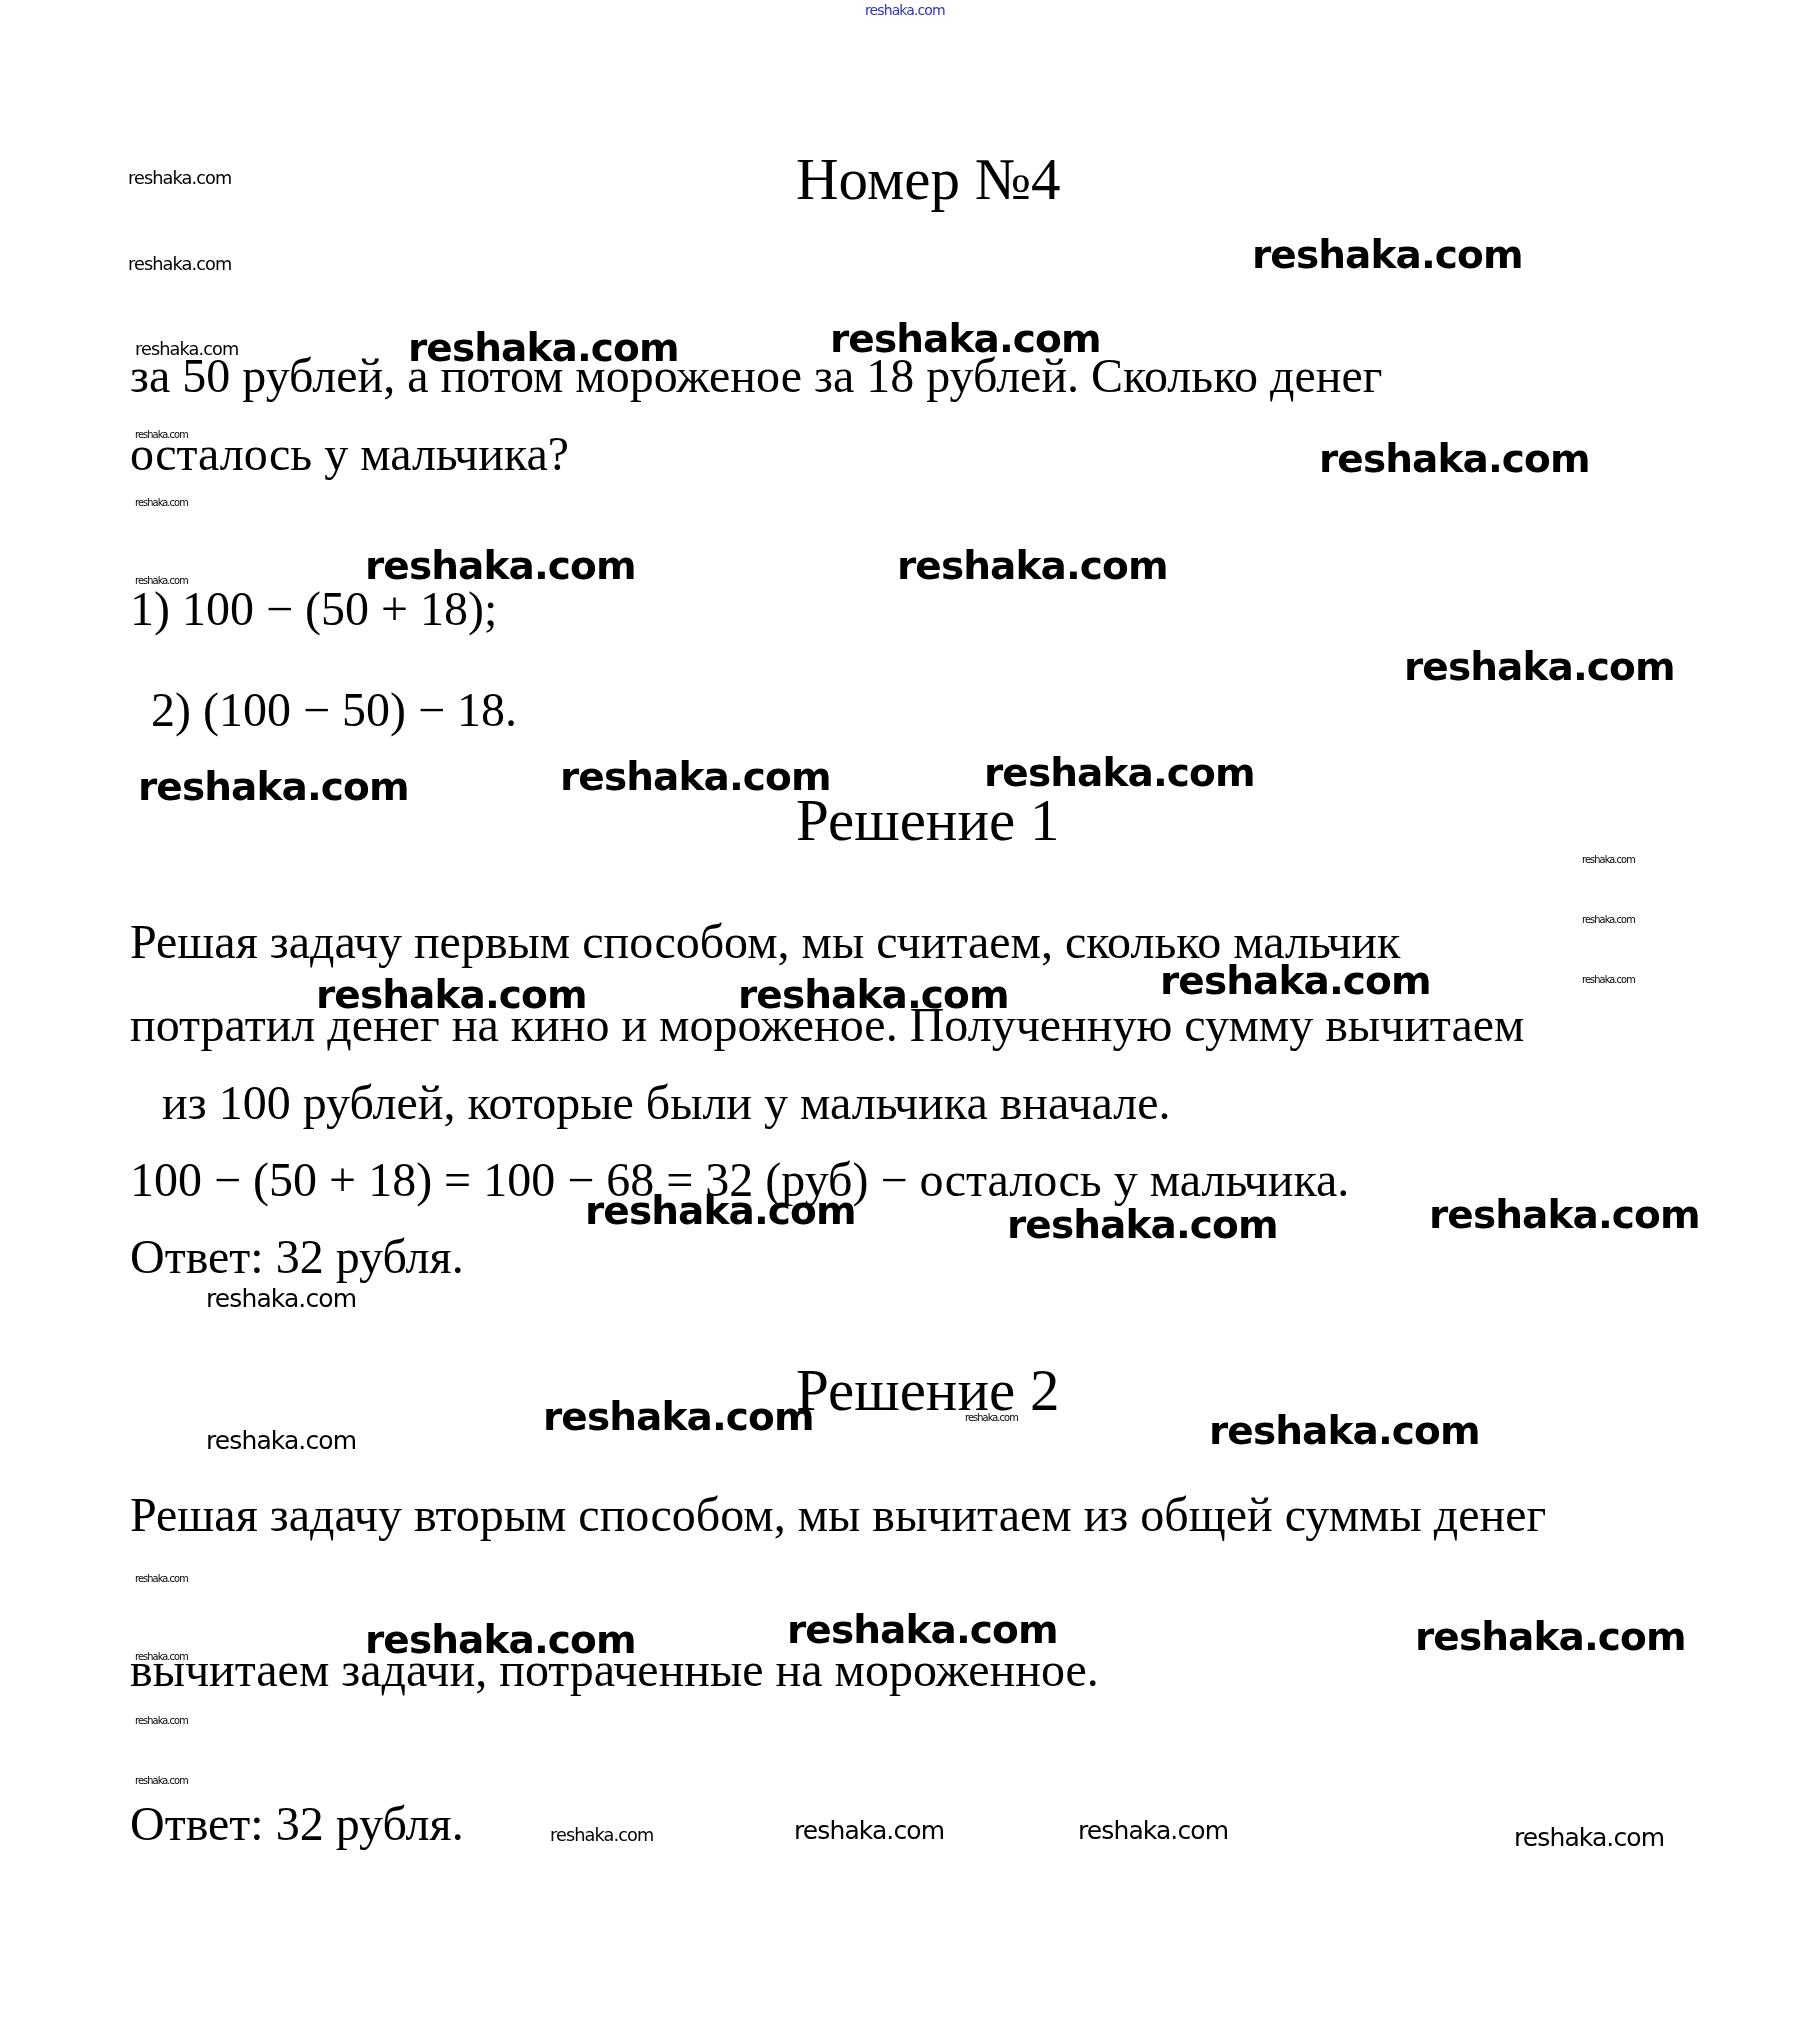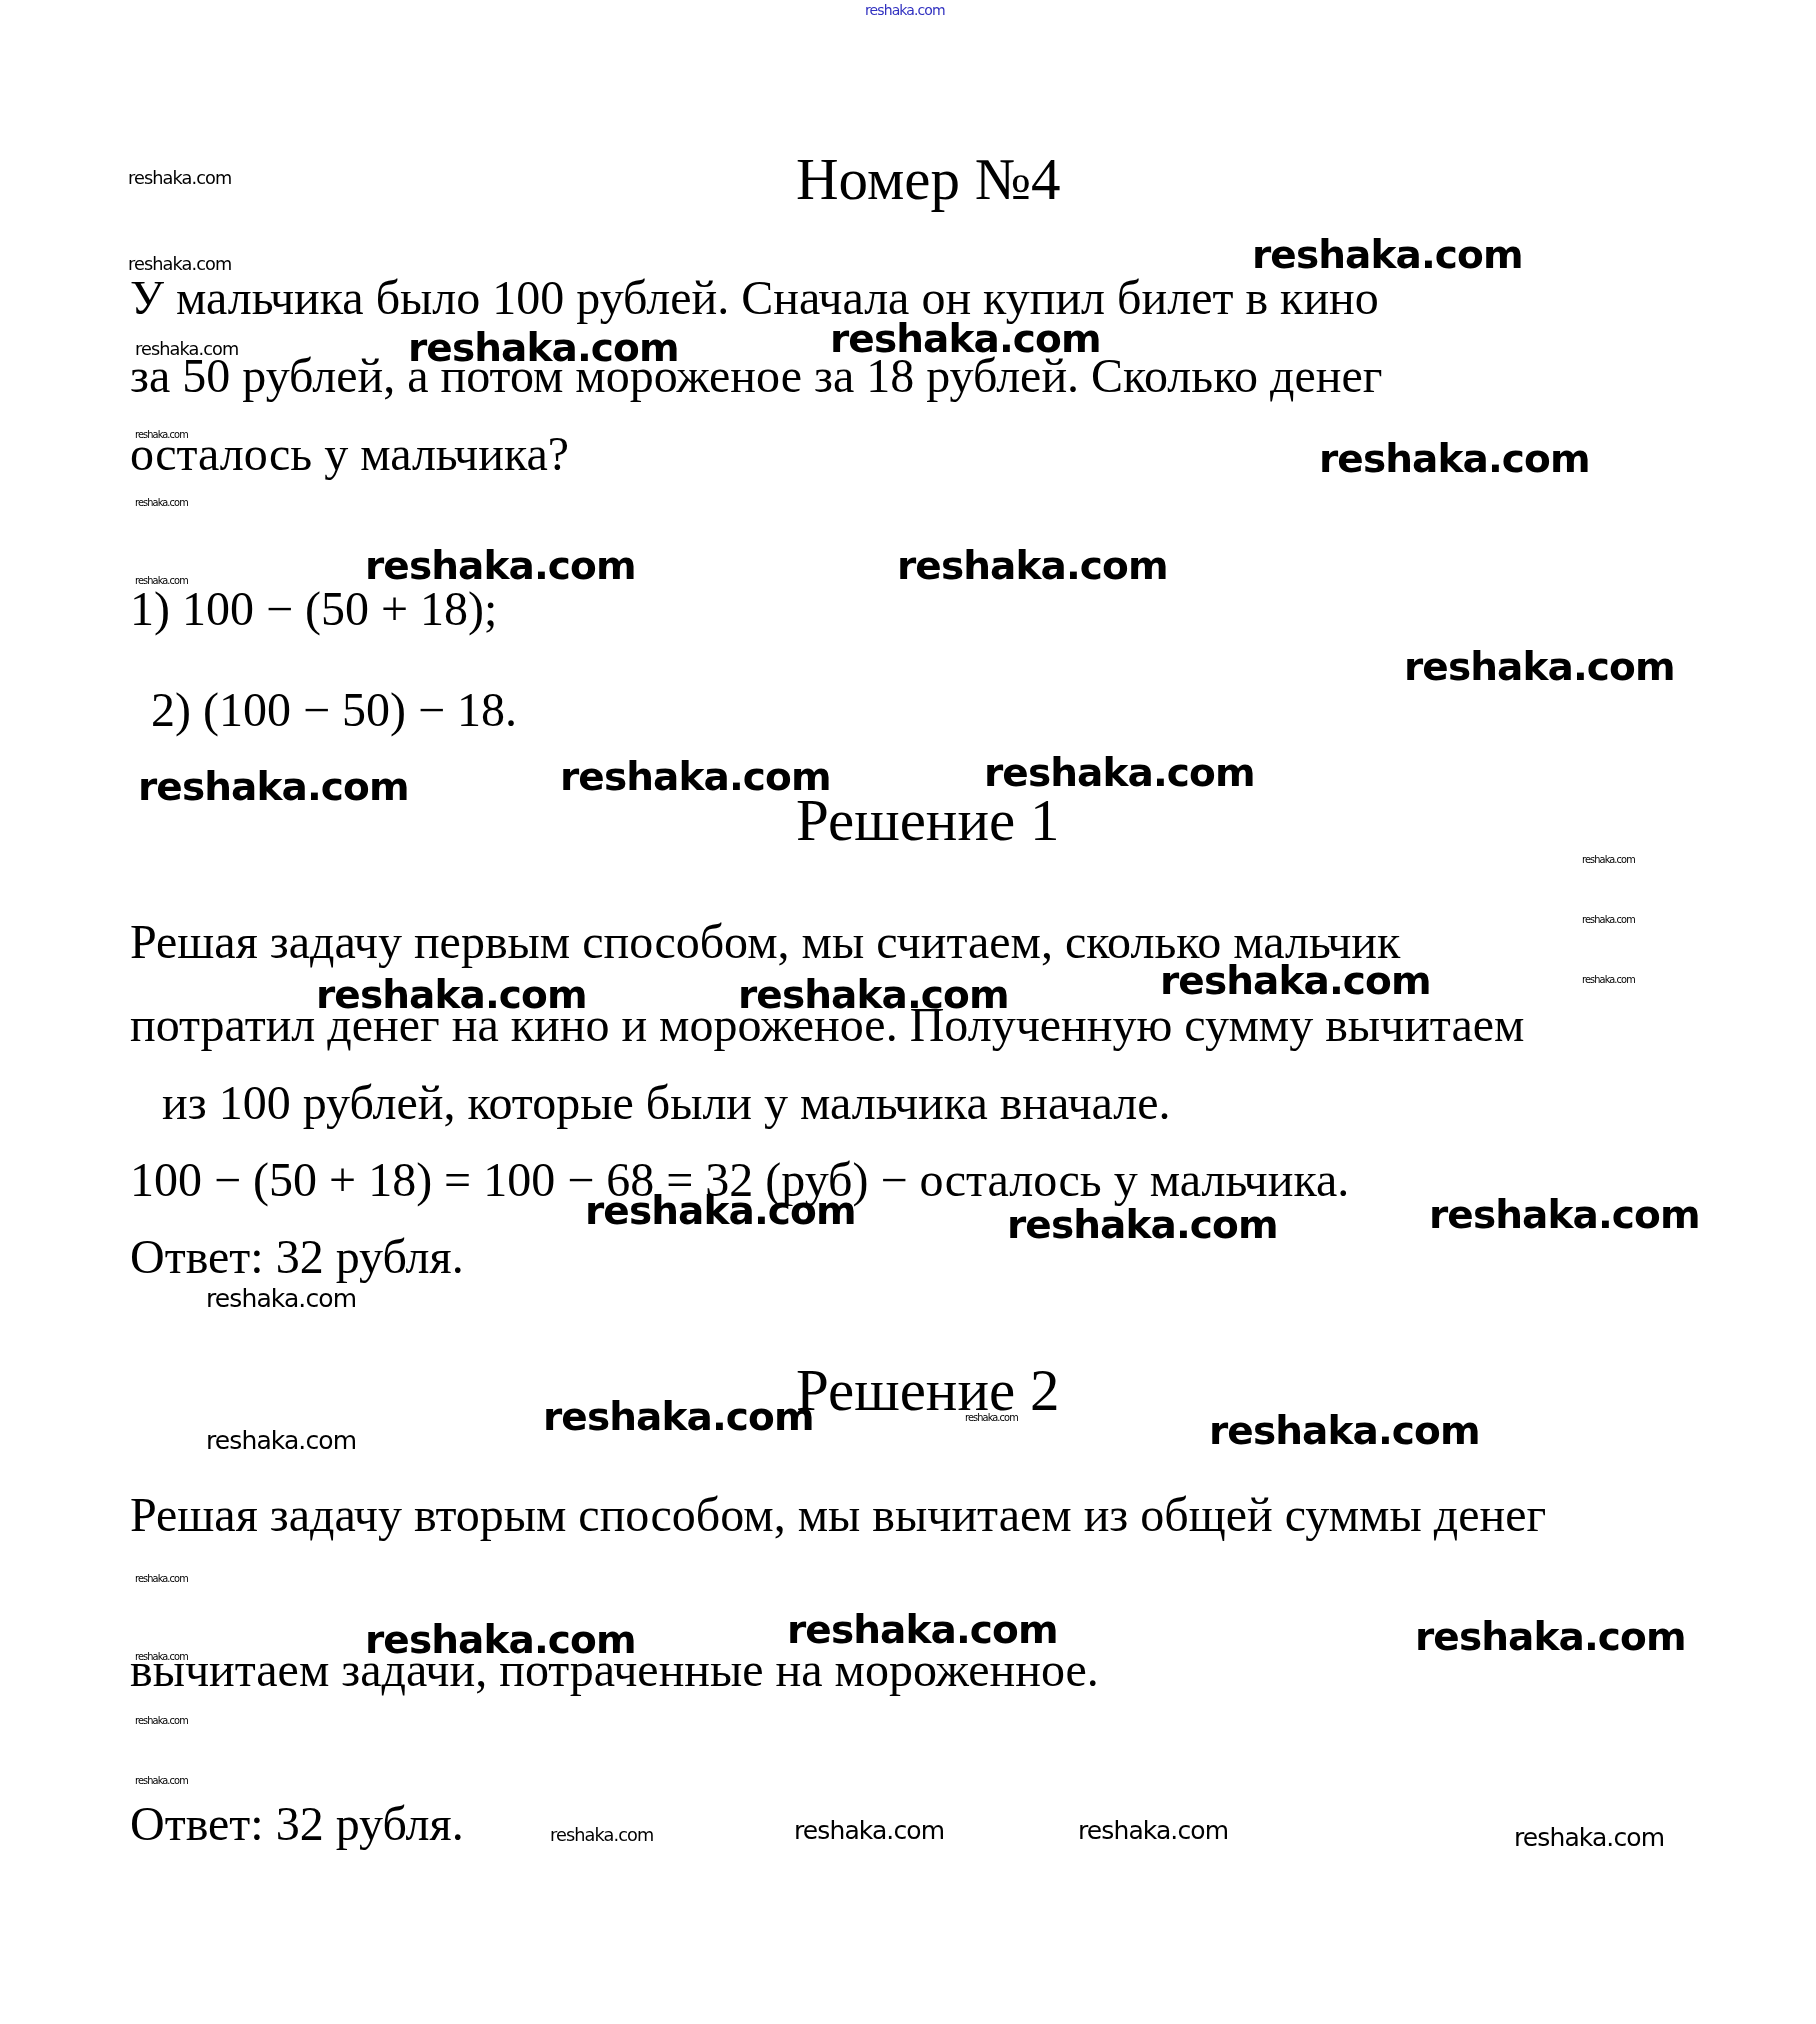--- a/index.html
+++ b/index.html
@@ -17,21 +17,20 @@
 </style>
 </head>
 <body>
 
 <div class="page">
 
   <div class="wm wm-top" style="left:865px; top:1.8px;">reshaka.com</div>
 
   <div class="serif title" style="left:796px; top:145px;">Номер №4</div>
 
-  <div class="serif body-line" style="top:270px;">У мальчика было 100 рублей. Сначала он купил билет в кино</div>
   <div class="serif body-line" style="top:348px;">за 50 рублей, а потом мороженое за 18 рублей. Сколько денег</div>
   <div class="serif body-line" style="top:426px;">осталось у мальчика?</div>
   <div class="serif body-line" style="top:581px;">1) 100 − (50 + 18);</div>
   <div class="serif body-line" style="top:682px;margin-left:21px;">2) (100 − 50) − 18.</div>
 
   <div class="serif title" style="left:796px; top:786px;">Решение 1</div>
   <div class="serif body-line" style="top:914px;">Решая задачу первым способом, мы считаем, сколько мальчик</div>
   <div class="serif body-line" style="top:997px;">потратил денег на кино и мороженое. Полученную сумму вычитаем</div>
   <div class="serif body-line" style="top:1075px;margin-left:32px;">из 100 рублей, которые были у мальчика вначале.</div>
   <div class="serif body-line" style="top:1152px;">100 − (50 + 18) = 100 − 68 = 32 (руб) − осталось у мальчика.</div>

